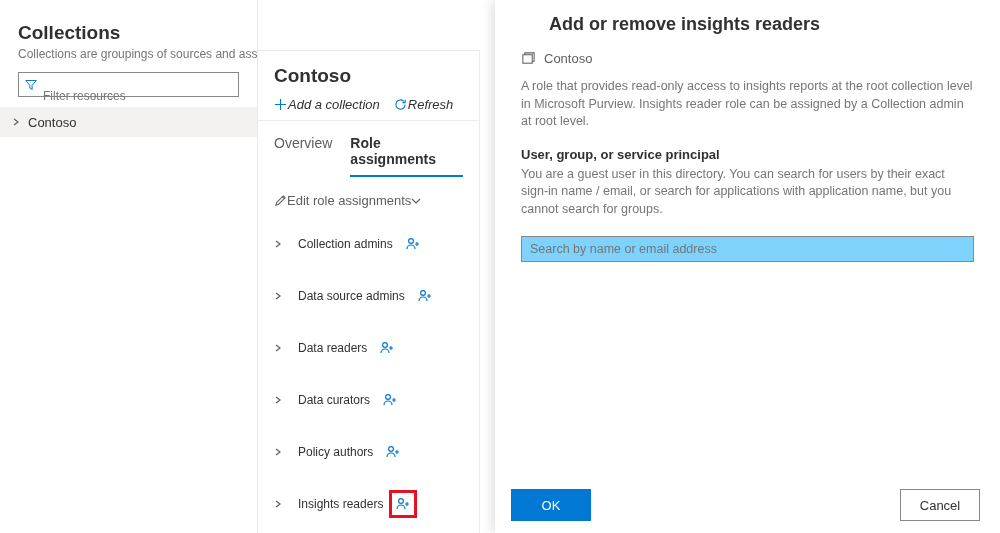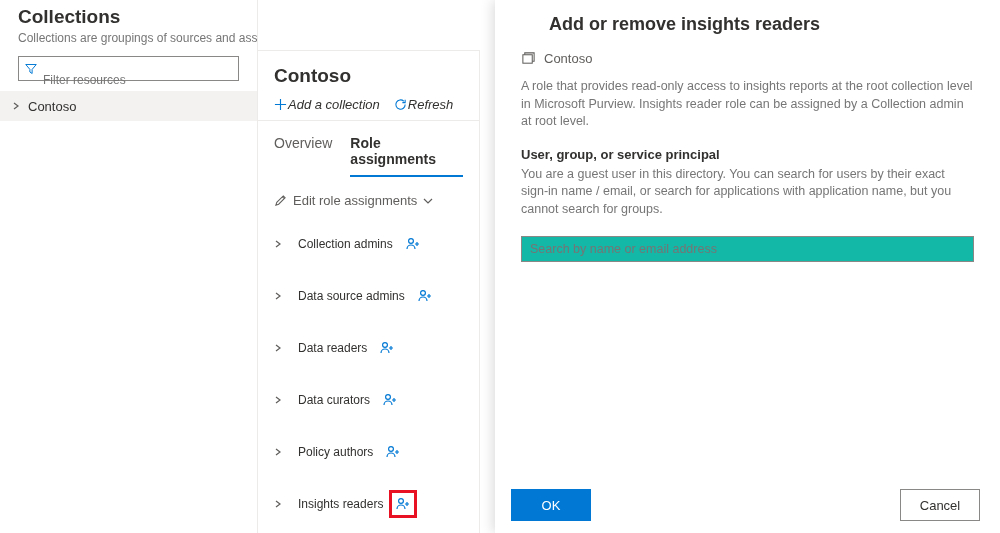--- a/index.html
+++ b/index.html
@@ -13,21 +13,21 @@
     overflow: hidden;
   }
   .root { display: flex; width: 1000px; height: 533px; position: relative; }
   
   .sidebar {
     width: 258px; flex: 0 0 258px;
     border-right: 1px solid #edebe9;
     padding-top: 6px;
     background: #fff;
   }
-  .sb-title { font-size: 19px; font-weight: 600; padding: 0 18px 2px; }
+  .sb-title { font-size: 19px; font-weight: 600; padding: 0 18px 2px; margin-top: 16px; }
   .sb-sub   { font-size: 12px; color: #767676; padding: 0 18px 10px; line-height: 1.35; white-space: nowrap; overflow: hidden; }
   .filter-wrap { padding: 0 18px 10px; }
   .filter-box {
     display: flex; align-items: center;
     border: 1px solid #8a8886;
     height: 25px; padding: 0 6px; background: #fff;
   }
   .filter-box svg { flex: 0 0 auto; }
   .filter-box input {
     border: none; outline: none; flex: 1;
@@ -55,21 +55,21 @@
     border-top: 1px solid #edebe9;
   }
   .mp-title { font-size: 19px; font-weight: 600; margin-bottom: 10px; }
   .mp-actions { display: flex; gap: 14px; font-size: 13px; color: #323130; }
   .mp-actions .act { display: flex; align-items: center; gap: 1px; cursor: pointer; font-style: italic; }
   .mp-actions .act svg { stroke: #0078d4; }
   .tabs { display: flex; gap: 18px; padding: 14px 16px 0; font-size: 14px; color: #605e5c; }
   .tab  { padding-bottom: 8px; cursor: pointer; }
   .tab.active { color: #323130; font-weight: 600; border-bottom: 2px solid #0078d4; }
   .edit-row {
-    display: flex; align-items: center; gap: 6px;
+    display: flex; align-items: center; 
     padding: 16px 16px 0; font-size: 13px; color: #605e5c;
   }
   .edit-row svg { stroke: #605e5c; }
   .roles { padding: 10px 0px 0 16px; }
   .role-row {
     display: flex; align-items: center;
     height: 52px; gap: 12px; font-size: 12px;
   }
   .role-row .expand { color: #605e5c; font-size: 12px; width: 12px; cursor: pointer; }
   .role-row .rname  { flex: 0 0 auto; }
@@ -91,21 +91,21 @@
   }
   .pn-pad { padding: 14px 26px 0; }
   .pn-title { font-size: 18px; font-weight: 600; margin-bottom: 16px; margin-left: 28px; }
   .pn-org { display: flex; align-items: center; gap: 8px; font-size: 13px; color: #605e5c; margin-bottom: 12px; }
   .pn-desc { font-size: 12.5px; color: #767676; line-height: 1.4; margin-bottom: 16px; }
   .pn-label { font-size: 13px; font-weight: 600; margin-bottom: 4px; }
   .pn-help  { font-size: 12.5px; color: #767676; line-height: 1.4; margin-bottom: 18px; }
   .pn-search {
     width: 100%; height: 26px;
     border: 1px solid #8a8886; padding: 0 8px;
-    font-size: 12.5px; color: #323130; outline: none; background: #14b8a6;
+    font-size: 12.5px; color: #323130; outline: none; background: #7dd3fc;
   }
   .pn-footer {
     margin-top: auto;
     display: flex; justify-content: space-between;
     padding: 12px 20px 12px 16px;
   }
   .btn { height: 32px; min-width: 80px; font-size: 13px; border: 1px solid #8a8886; background: #fff; cursor: pointer; }
   .btn.primary { background: #0078d4; border-color: #0078d4; color: #fff; }
   .btn.secondary { color: #323130; }
 </style>

